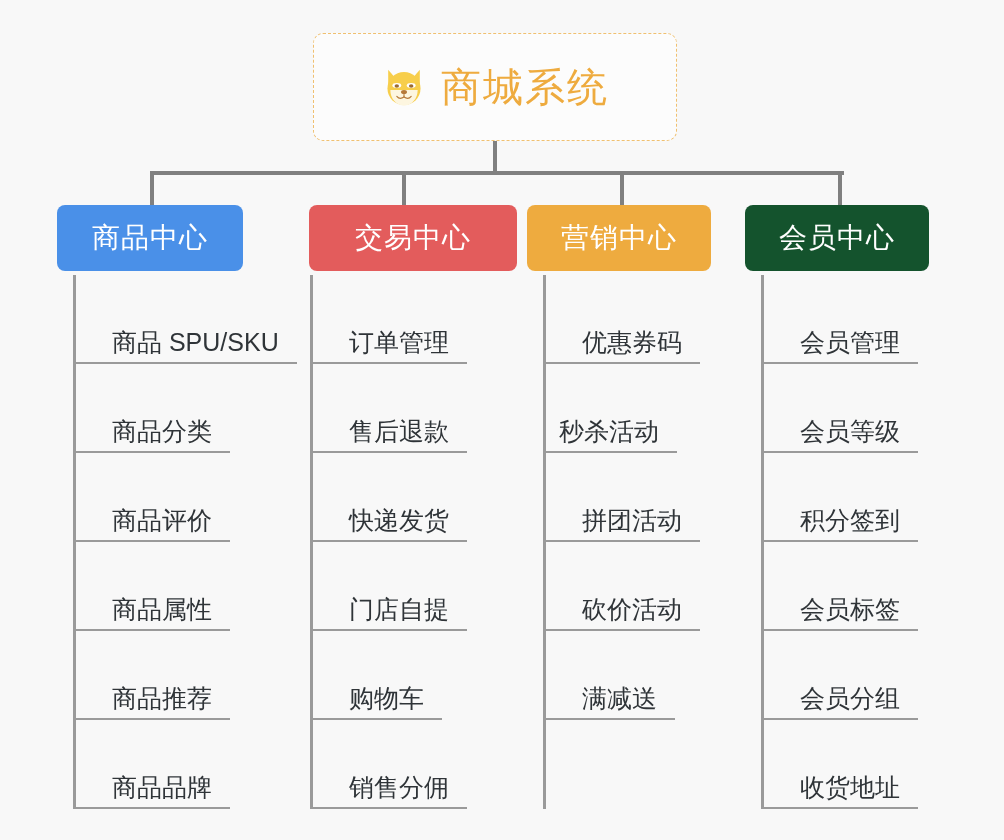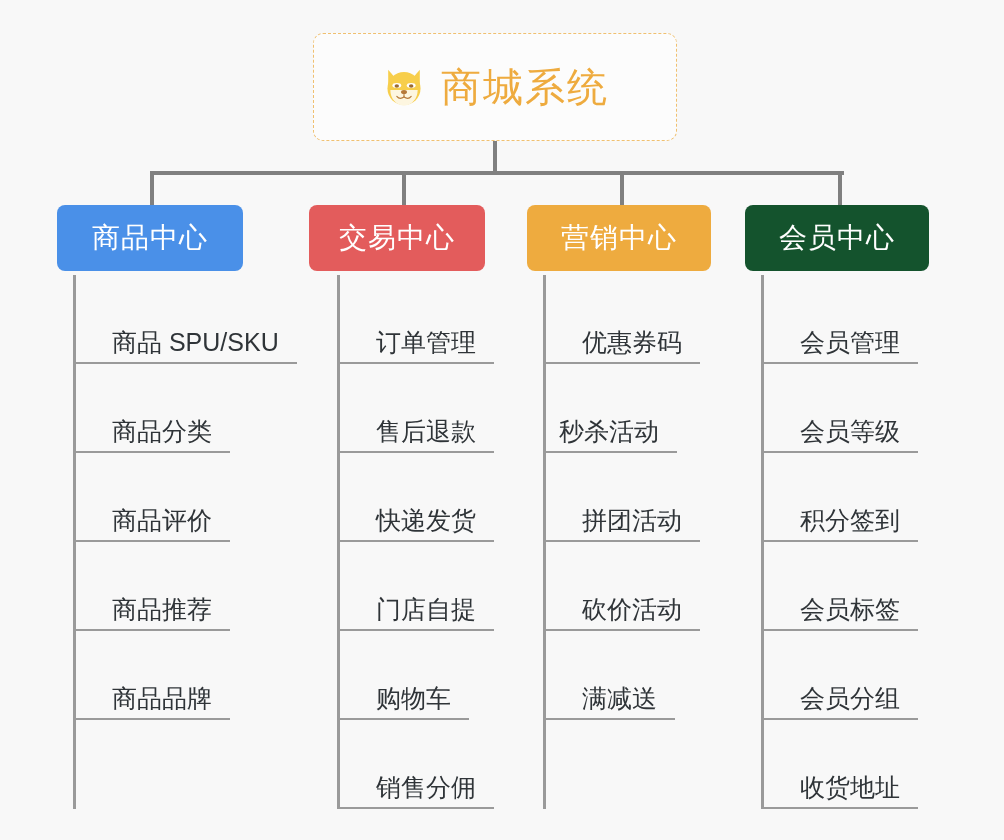--- a/index.html
+++ b/index.html
@@ -135,35 +135,40 @@
             <span class="leaf-label" style="color: rgb(47, 52, 56);">商品分类</span>
           </div>
         </div>
         <div class="leaf">
           <div class="leaf-inner" style="border-bottom-color: rgb(154, 154, 154);">
             <span class="leaf-label" style="color: rgb(47, 52, 56);">商品评价</span>
           </div>
         </div>
         <div class="leaf">
           <div class="leaf-inner" style="border-bottom-color: rgb(154, 154, 154);">
+            <span class="leaf-label" style="color: rgb(47, 52, 56);">商品属性</span>
+          </div>
+        </div>
+        <div class="leaf">
+          <div class="leaf-inner" style="border-bottom-color: rgb(154, 154, 154);">
             <span class="leaf-label" style="color: rgb(47, 52, 56);">商品推荐</span>
           </div>
         </div>
         <div class="leaf">
           <div class="leaf-inner" style="border-bottom-color: rgb(154, 154, 154);">
             <span class="leaf-label" style="color: rgb(47, 52, 56);">商品品牌</span>
           </div>
         </div>
       </div>
     </div>
     <div class="column" style="left: 309px;">
-      <div class="cat-header" style="width: 176px; background: rgb(227, 92, 92);">
+      <div class="cat-header" style="width: 208px; background: rgb(227, 92, 92);">
         <span>交易中心</span>
       </div>
-      <div class="leaf-area" style="margin-left: 28px; margin-top: 4px; text-align: right;">
+      <div class="leaf-area" style="margin-left: 1px; margin-top: 4px; text-align: right;">
         <div class="spine" style="height: 534px; background: rgb(154, 154, 154);"></div>
         <div class="leaf">
           <div class="leaf-inner" style="border-bottom-color: rgb(154, 154, 154);">
             <span class="leaf-label" style="color: rgb(47, 52, 56);">订单管理</span>
           </div>
         </div>
         <div class="leaf">
           <div class="leaf-inner" style="border-bottom-color: rgb(154, 154, 154);">
             <span class="leaf-label" style="color: rgb(47, 52, 56);">售后退款</span>
           </div>

